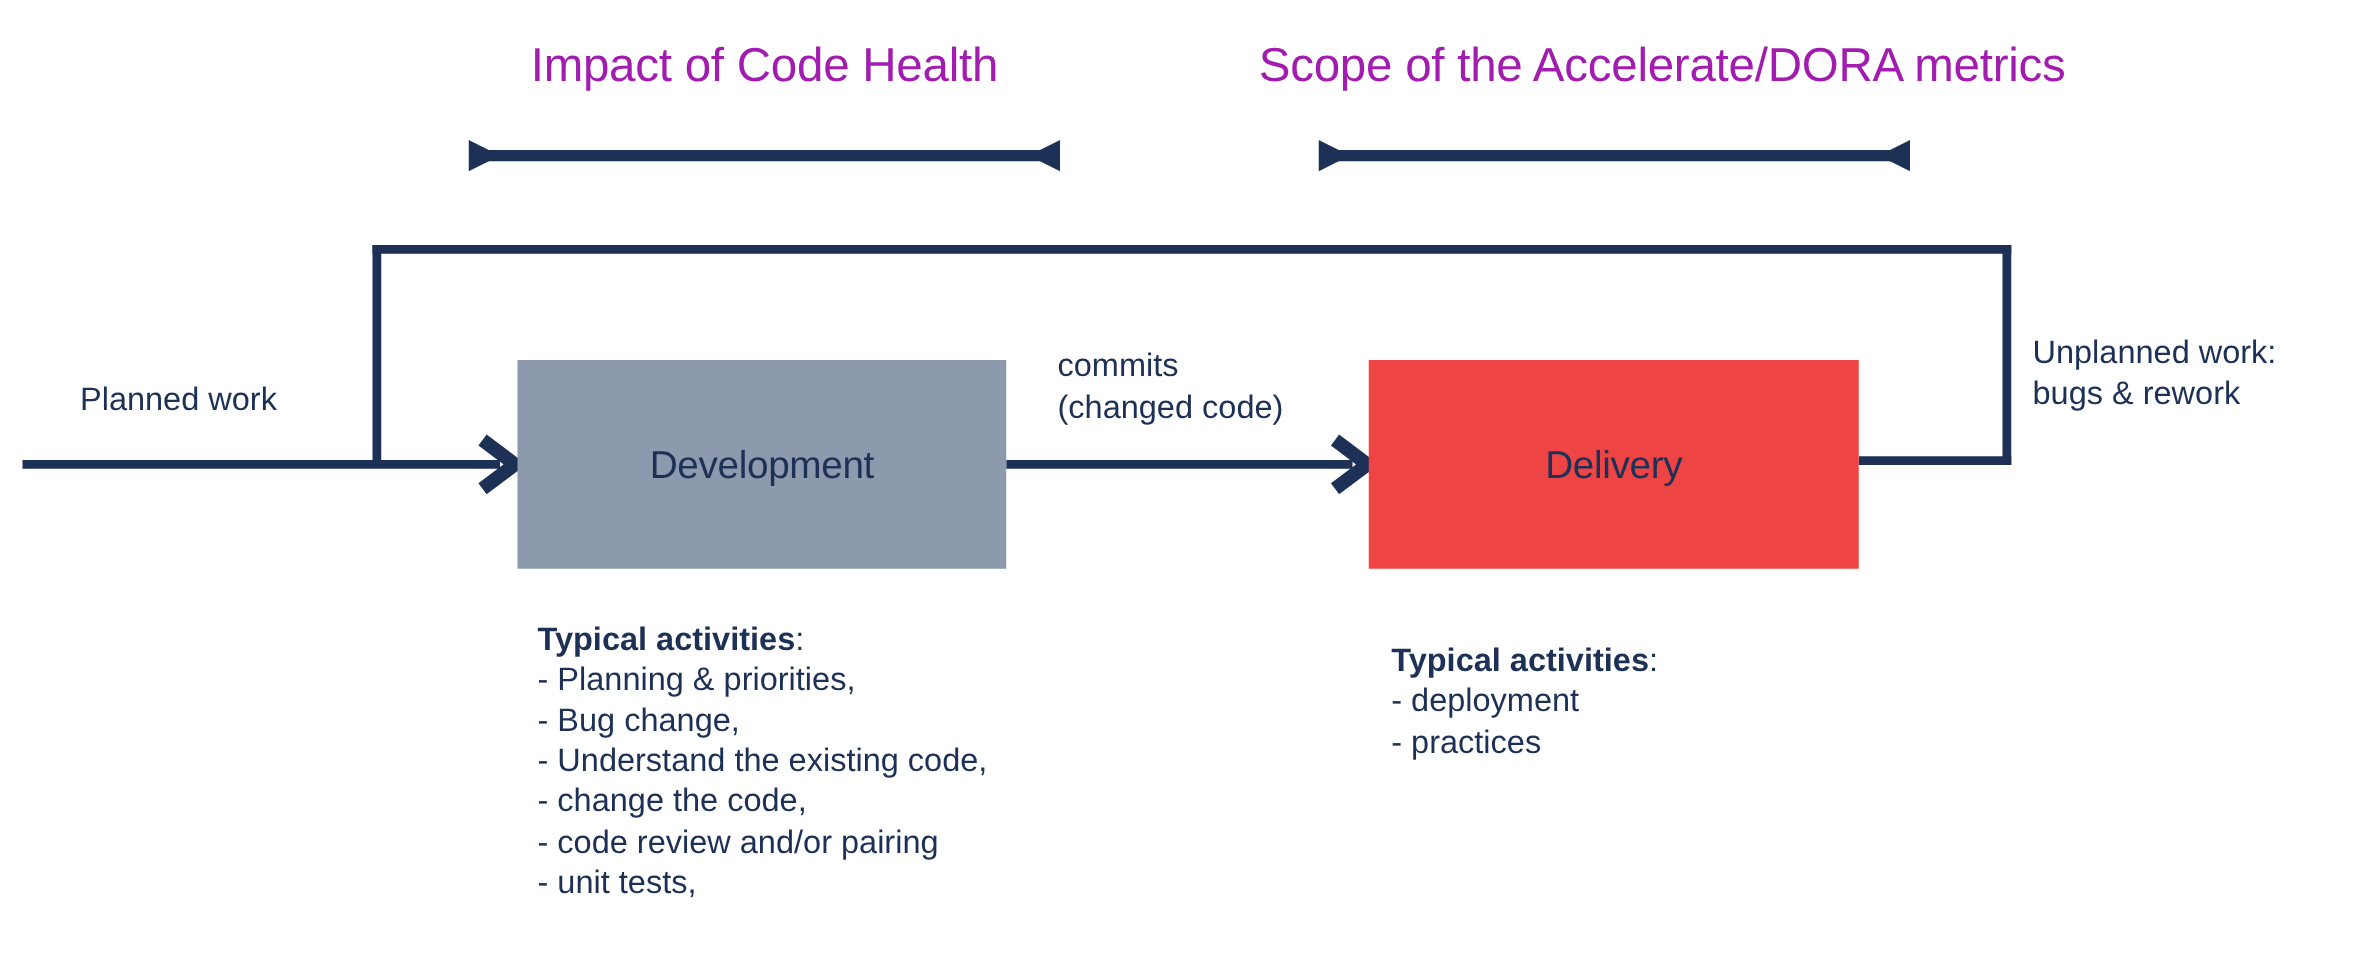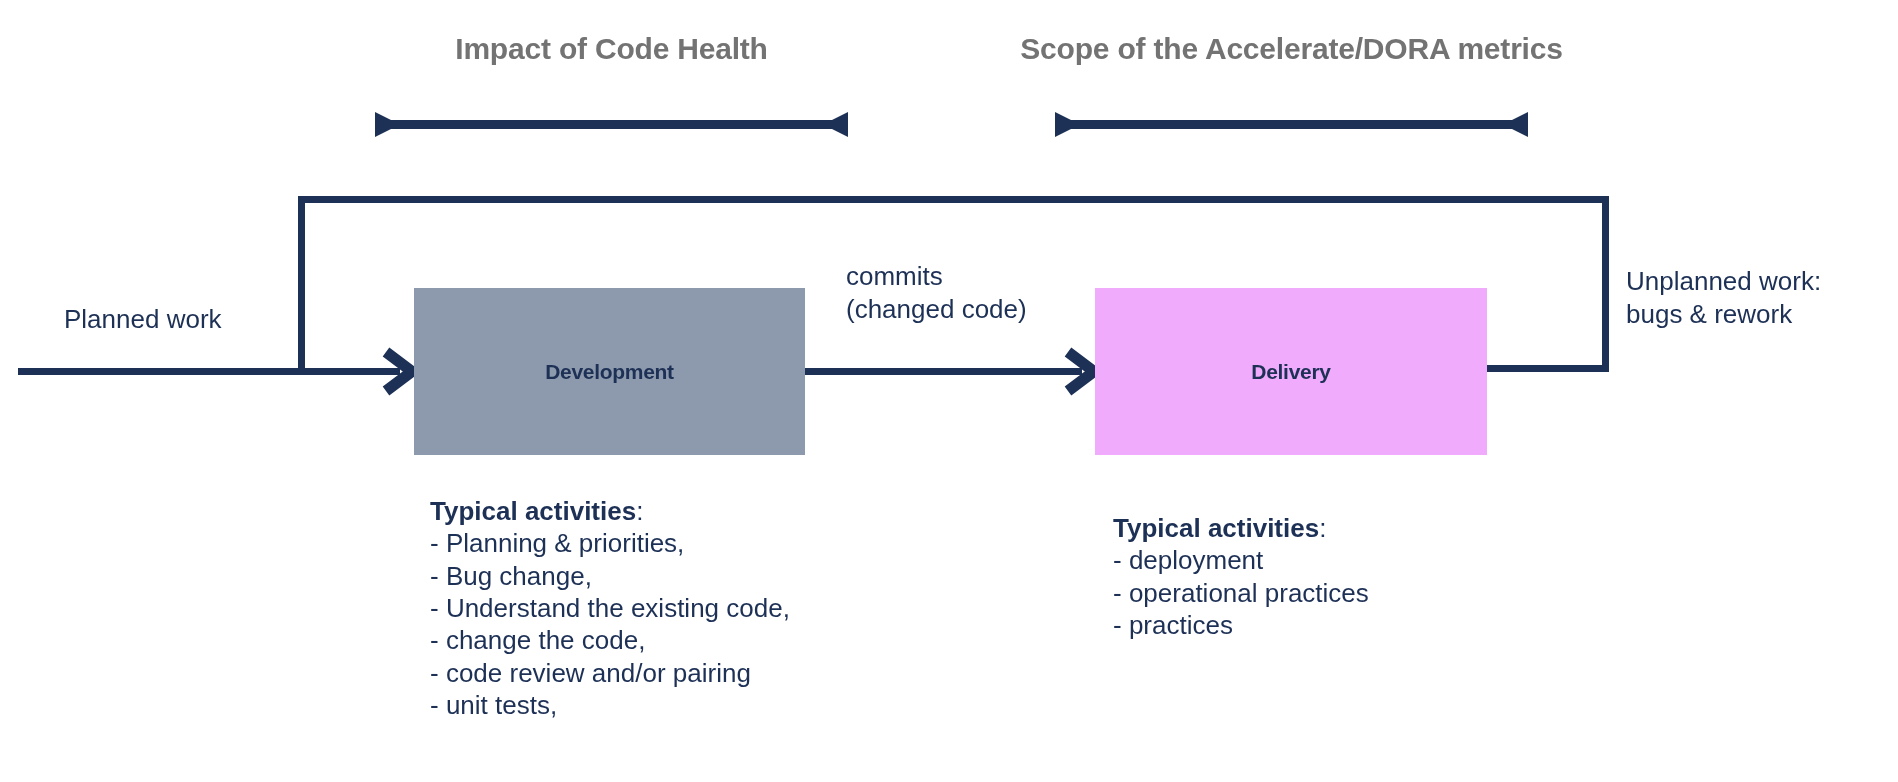--- a/index.html
+++ b/index.html
@@ -24,59 +24,59 @@
     left: 0;
     top: 0;
     width: 1898px;
     height: 782px;
     pointer-events: none;
   }
   .abs { position: absolute; }
 
   
   .section-title {
-    font-weight: bold;
-    font-size: 30px;
+    font-weight: normal;
+    font-size: 38px;
     letter-spacing: -0.2px;
-    color: #737373;
+    color: #a21caf;
     white-space: nowrap;
     text-align: center;
   }
 
   
   .process-box {
     display: flex;
     align-items: center;
     justify-content: center;
     box-sizing: border-box;
   }
   .process-box .box-label {
-    font-weight: bold;
-    font-size: 21px;
+    font-weight: normal;
+    font-size: 31px;
     letter-spacing: -0.3px;
     color: #1d3055;
   }
   #box-development {
     left: 414px; top: 288px; width: 391px; height: 167px;
     background: #8d9aad;
   }
   #box-delivery {
     left: 1095px; top: 288px; width: 392px; height: 167px;
-    background: #f0abfc;
+    background: #ef4444;
   }
 
   
   .plain-label {
     font-size: 26px;
     line-height: 1.28;
     color: #1d3055;
     white-space: pre;
   }
   #label-planned-work { left: 24px; top: 303px; margin-left: 40px; }
-  #label-commits { left: 846px; top: 260px; }
+  #label-commits { left: 846px; top: 276px; }
   #label-unplanned-work { left: 1626px; top: 265px; }
 
   
   .activities {
     font-size: 26px;
     line-height: 1.245;
     color: #1d3055;
     white-space: nowrap;
   }
   .activities .act-heading {
@@ -159,17 +159,16 @@
     <span class="act-item"> - change the code,</span>
     <span class="act-item"> - code review and/or pairing</span>
     <span class="act-item"> - unit tests,</span>
   </div>
 
   <div class="abs activities" id="activities-delivery">
     <div>
       <span class="act-heading">Typical activities</span><span class="act-colon">:</span>
     </div>
     <span class="act-item"> - deployment</span>
-    <span class="act-item"> - operational practices</span>
     <span class="act-item"> - practices</span>
   </div>
 
 </div>
 
 </body></html>

